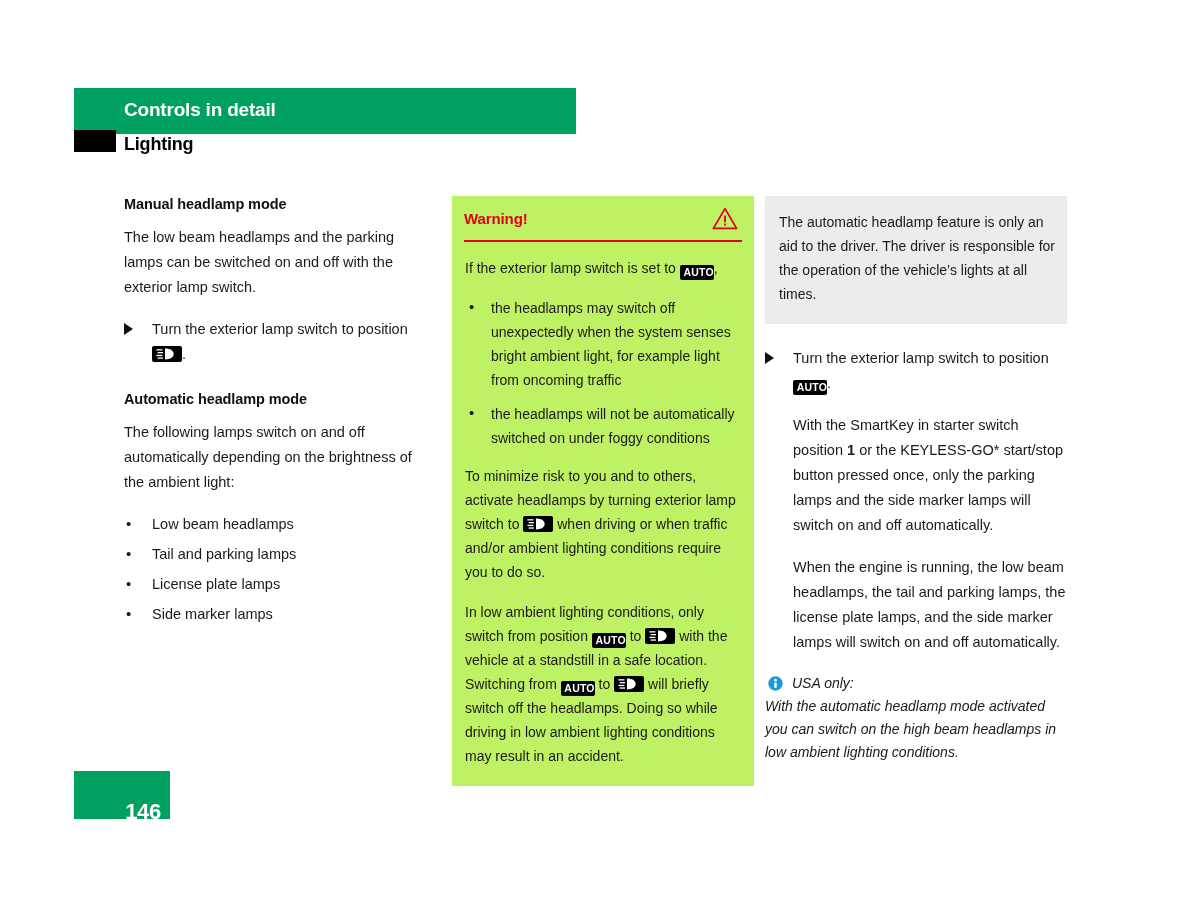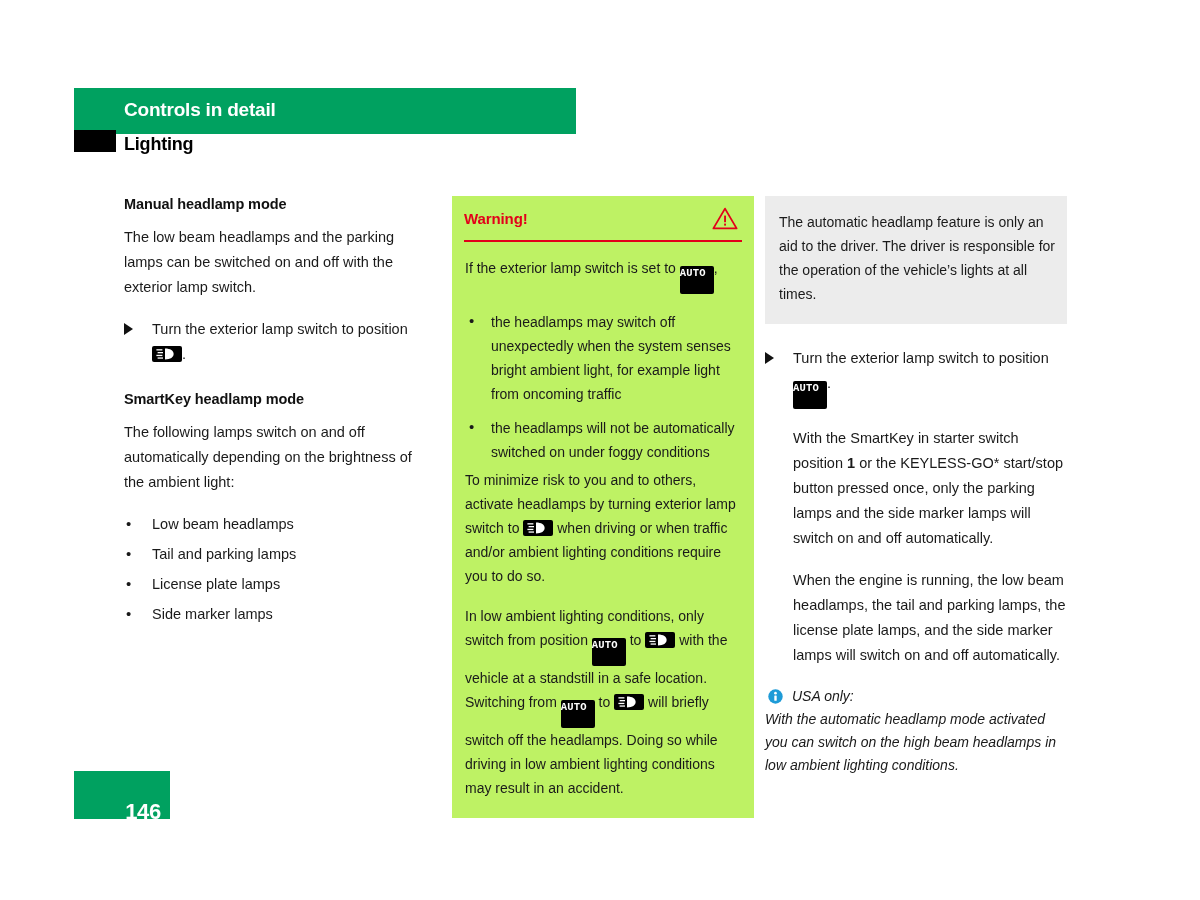--- a/index.html
+++ b/index.html
@@ -125,28 +125,28 @@
   
   .badge {
     display: inline-block;
     background: #000000;
     border-radius: 2px;
     vertical-align: -3px;
     padding: 0;
   }
   .badge-auto {
     width: 34px;
-    height: 28px;
+    height: 15px;
     line-height: 15px;
-    text-align: left;
+    text-align: right;
     color: #ffffff;
     font-size: 10.5px;
     font-weight: bold;
     letter-spacing: 0.2px;
-    font-family: Liberation Mono, monospace;
+    font-family: Liberation Sans, sans-serif;
   }
   .badge-lamp {
     width: 30px;
     height: 16px;
     position: relative;
   }
   .badge-lamp svg { position: absolute; left: 4px; top: 2px; }
 
   
   #warning-box {
@@ -276,21 +276,21 @@
       <svg width="22" height="12" viewBox="0 0 22 12" xmlns="http://www.w3.org/2000/svg">
         <path d="M9 0.6 C14.5 0.6 17.6 2.8 17.6 6 C17.6 9.2 14.5 11.4 9 11.4 Z" fill="#ffffff"></path>
         <rect x="0.4" y="1.2" width="6" height="1.3" fill="#ffffff"></rect>
         <rect x="1.6" y="4.0" width="5.4" height="1.3" fill="#ffffff"></rect>
         <rect x="0.4" y="6.8" width="6" height="1.3" fill="#ffffff"></rect>
         <rect x="1.6" y="9.4" width="5.4" height="1.3" fill="#ffffff"></rect>
       </svg>
     </span><span>.</span>
   </div>
 
-  <h3 class="subhead" style="margin-top:24px;">SmartKey headlamp mode</h3>
+  <h3 class="subhead" style="margin-top:24px;">Automatic headlamp mode</h3>
   <p class="body">The following lamps switch on and off automatically depending on the brightness of the ambient light:</p>
 
   <ul class="dots">
     <li>Low beam headlamps</li>
     <li>Tail and parking lamps</li>
     <li>License plate lamps</li>
     <li>Side marker lamps</li>
   </ul>
 </div>
 
@@ -309,21 +309,21 @@
 
   <div id="warning-body">
 
     <p class="body">
       <span>If the exterior lamp switch is set to</span>
       <span class="badge badge-auto">AUTO</span><span>,</span>
     </p>
 
     <ul class="dots tight">
       <li>the headlamps may switch off unexpectedly when the system senses bright ambient light, for example light from oncoming traffic</li>
-      <li style="margin-bottom:4px;">the headlamps will not be automatically switched on under foggy conditions</li>
+      <li style="margin-bottom:14px;">the headlamps will not be automatically switched on under foggy conditions</li>
     </ul>
 
     <p class="body">
       <span>To minimize risk to you and to others, activate headlamps by turning exterior lamp switch to</span>
       <span class="badge badge-lamp">
         <svg width="22" height="12" viewBox="0 0 22 12" xmlns="http://www.w3.org/2000/svg">
           <path d="M9 0.6 C14.5 0.6 17.6 2.8 17.6 6 C17.6 9.2 14.5 11.4 9 11.4 Z" fill="#ffffff"></path>
           <rect x="0.4" y="1.2" width="6" height="1.3" fill="#ffffff"></rect>
           <rect x="1.6" y="4.0" width="5.4" height="1.3" fill="#ffffff"></rect>
           <rect x="0.4" y="6.8" width="6" height="1.3" fill="#ffffff"></rect>

